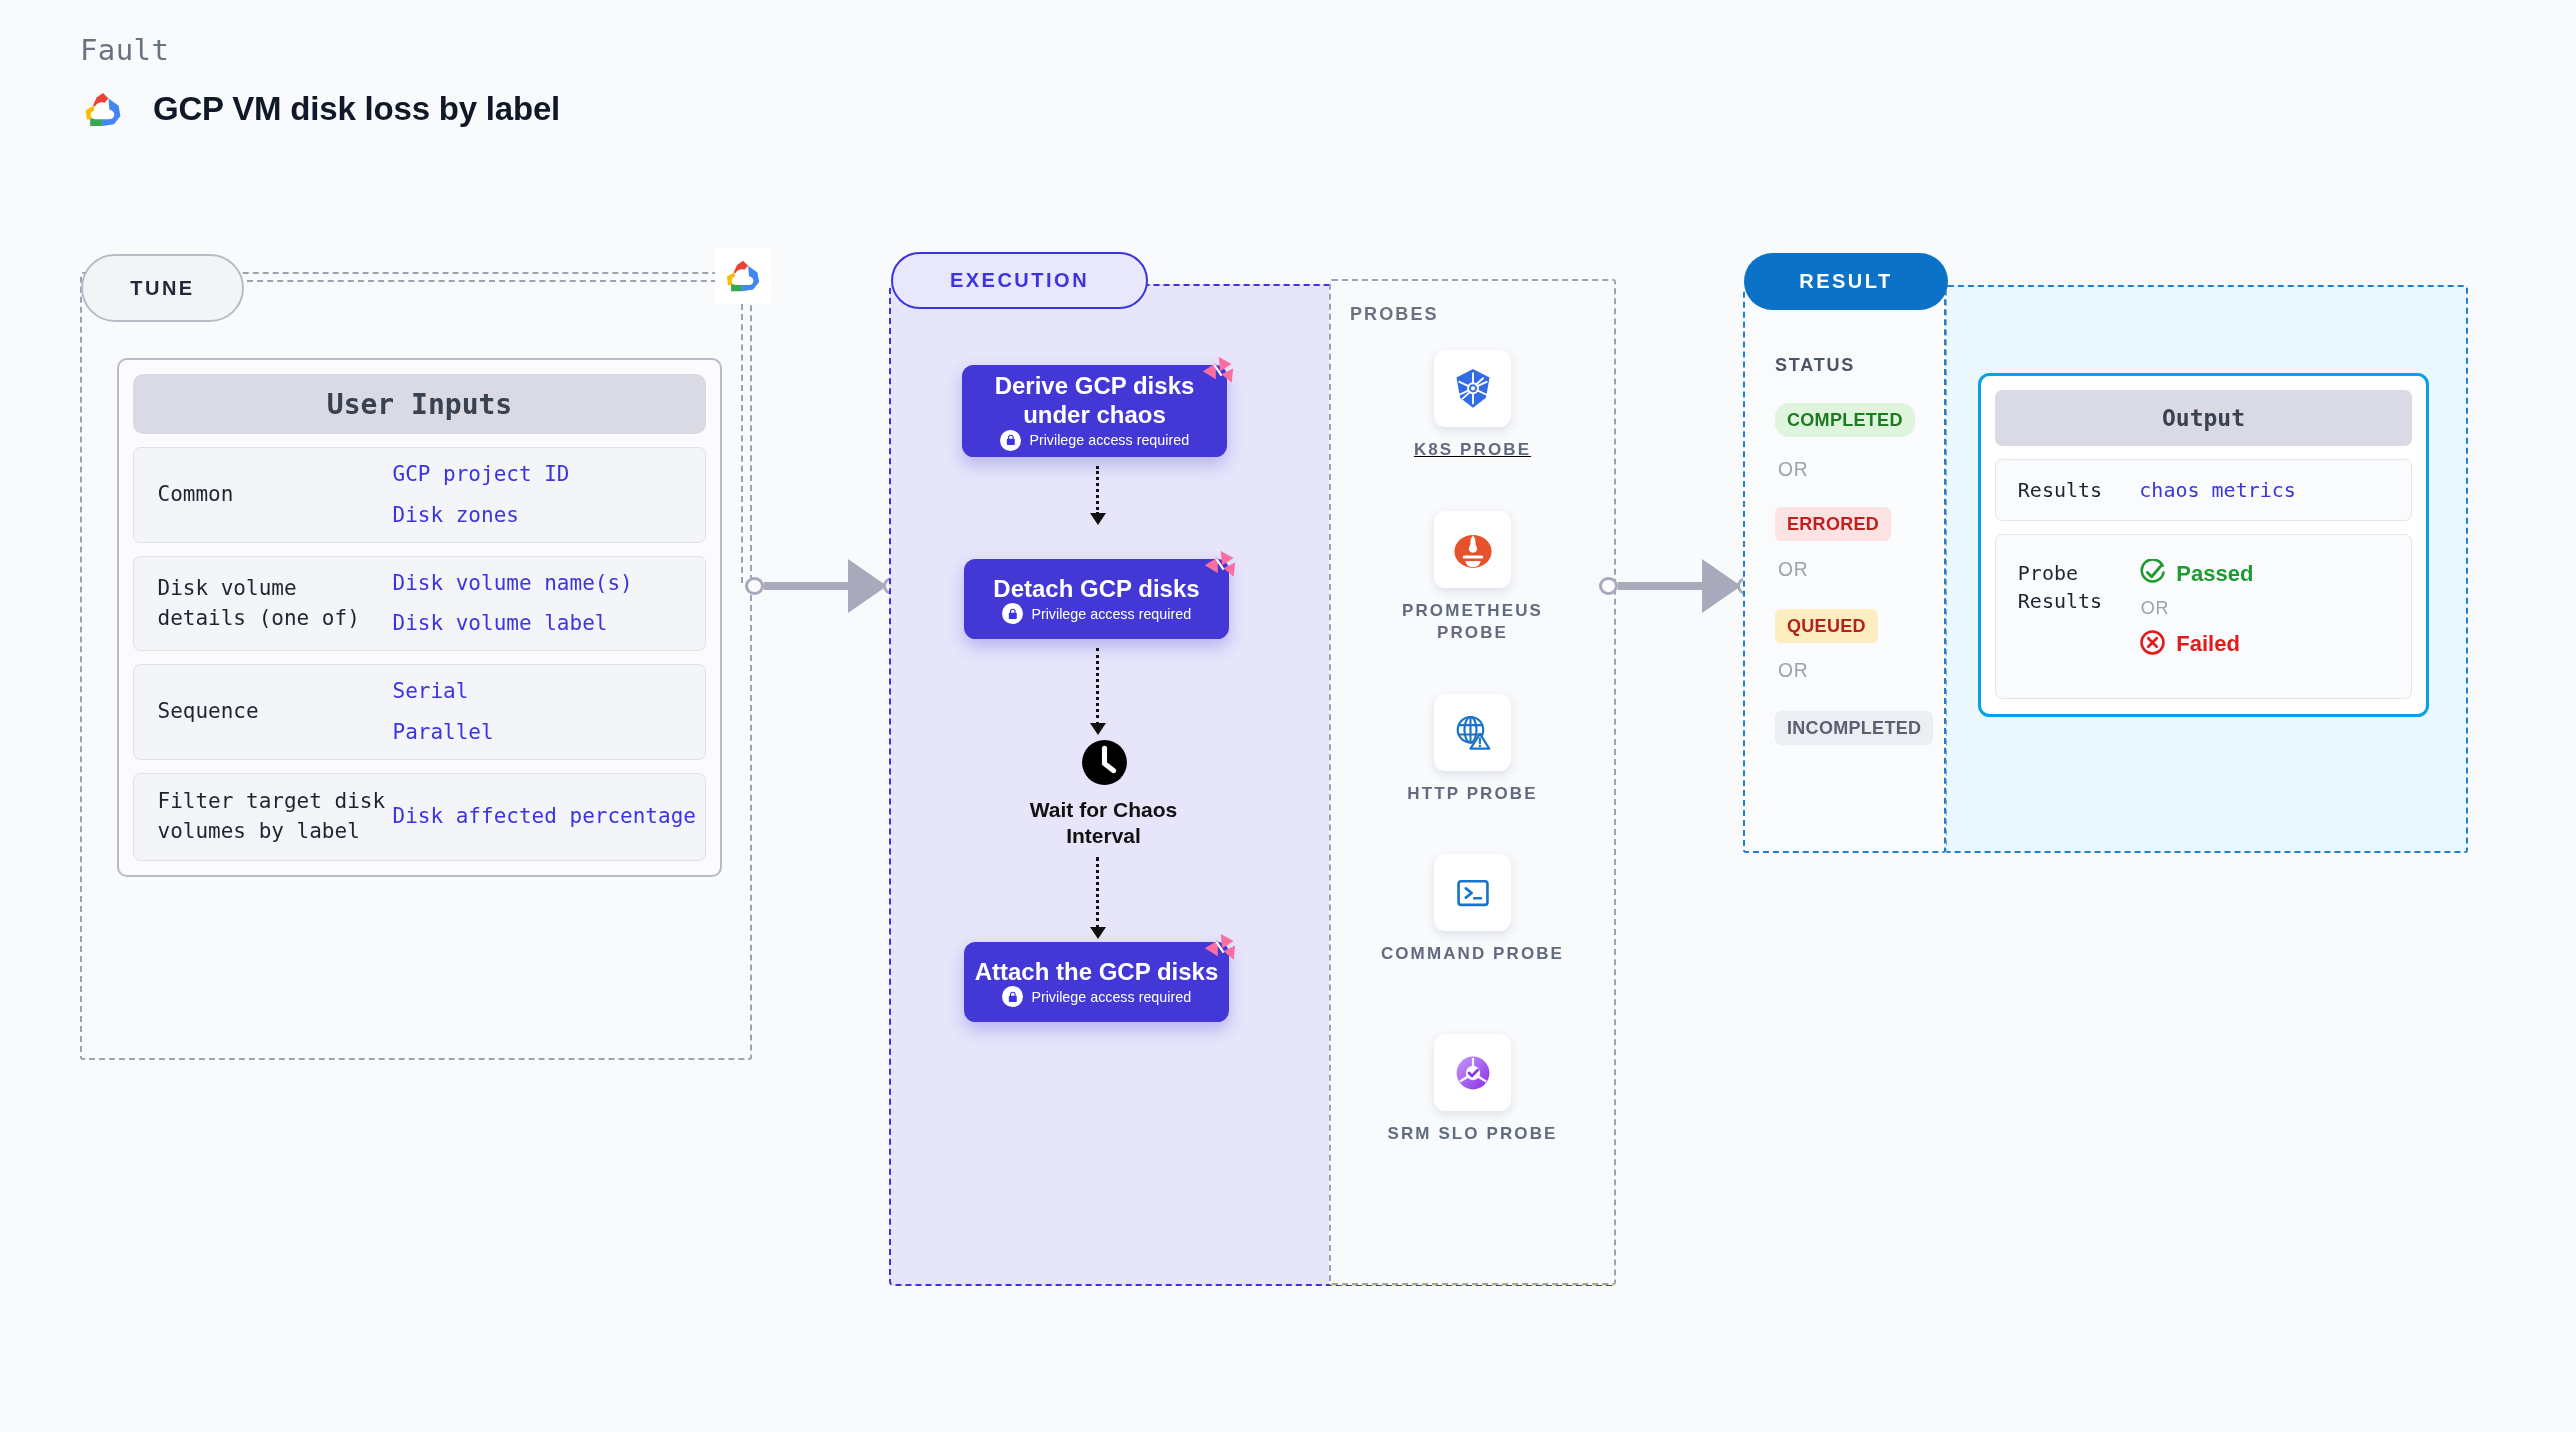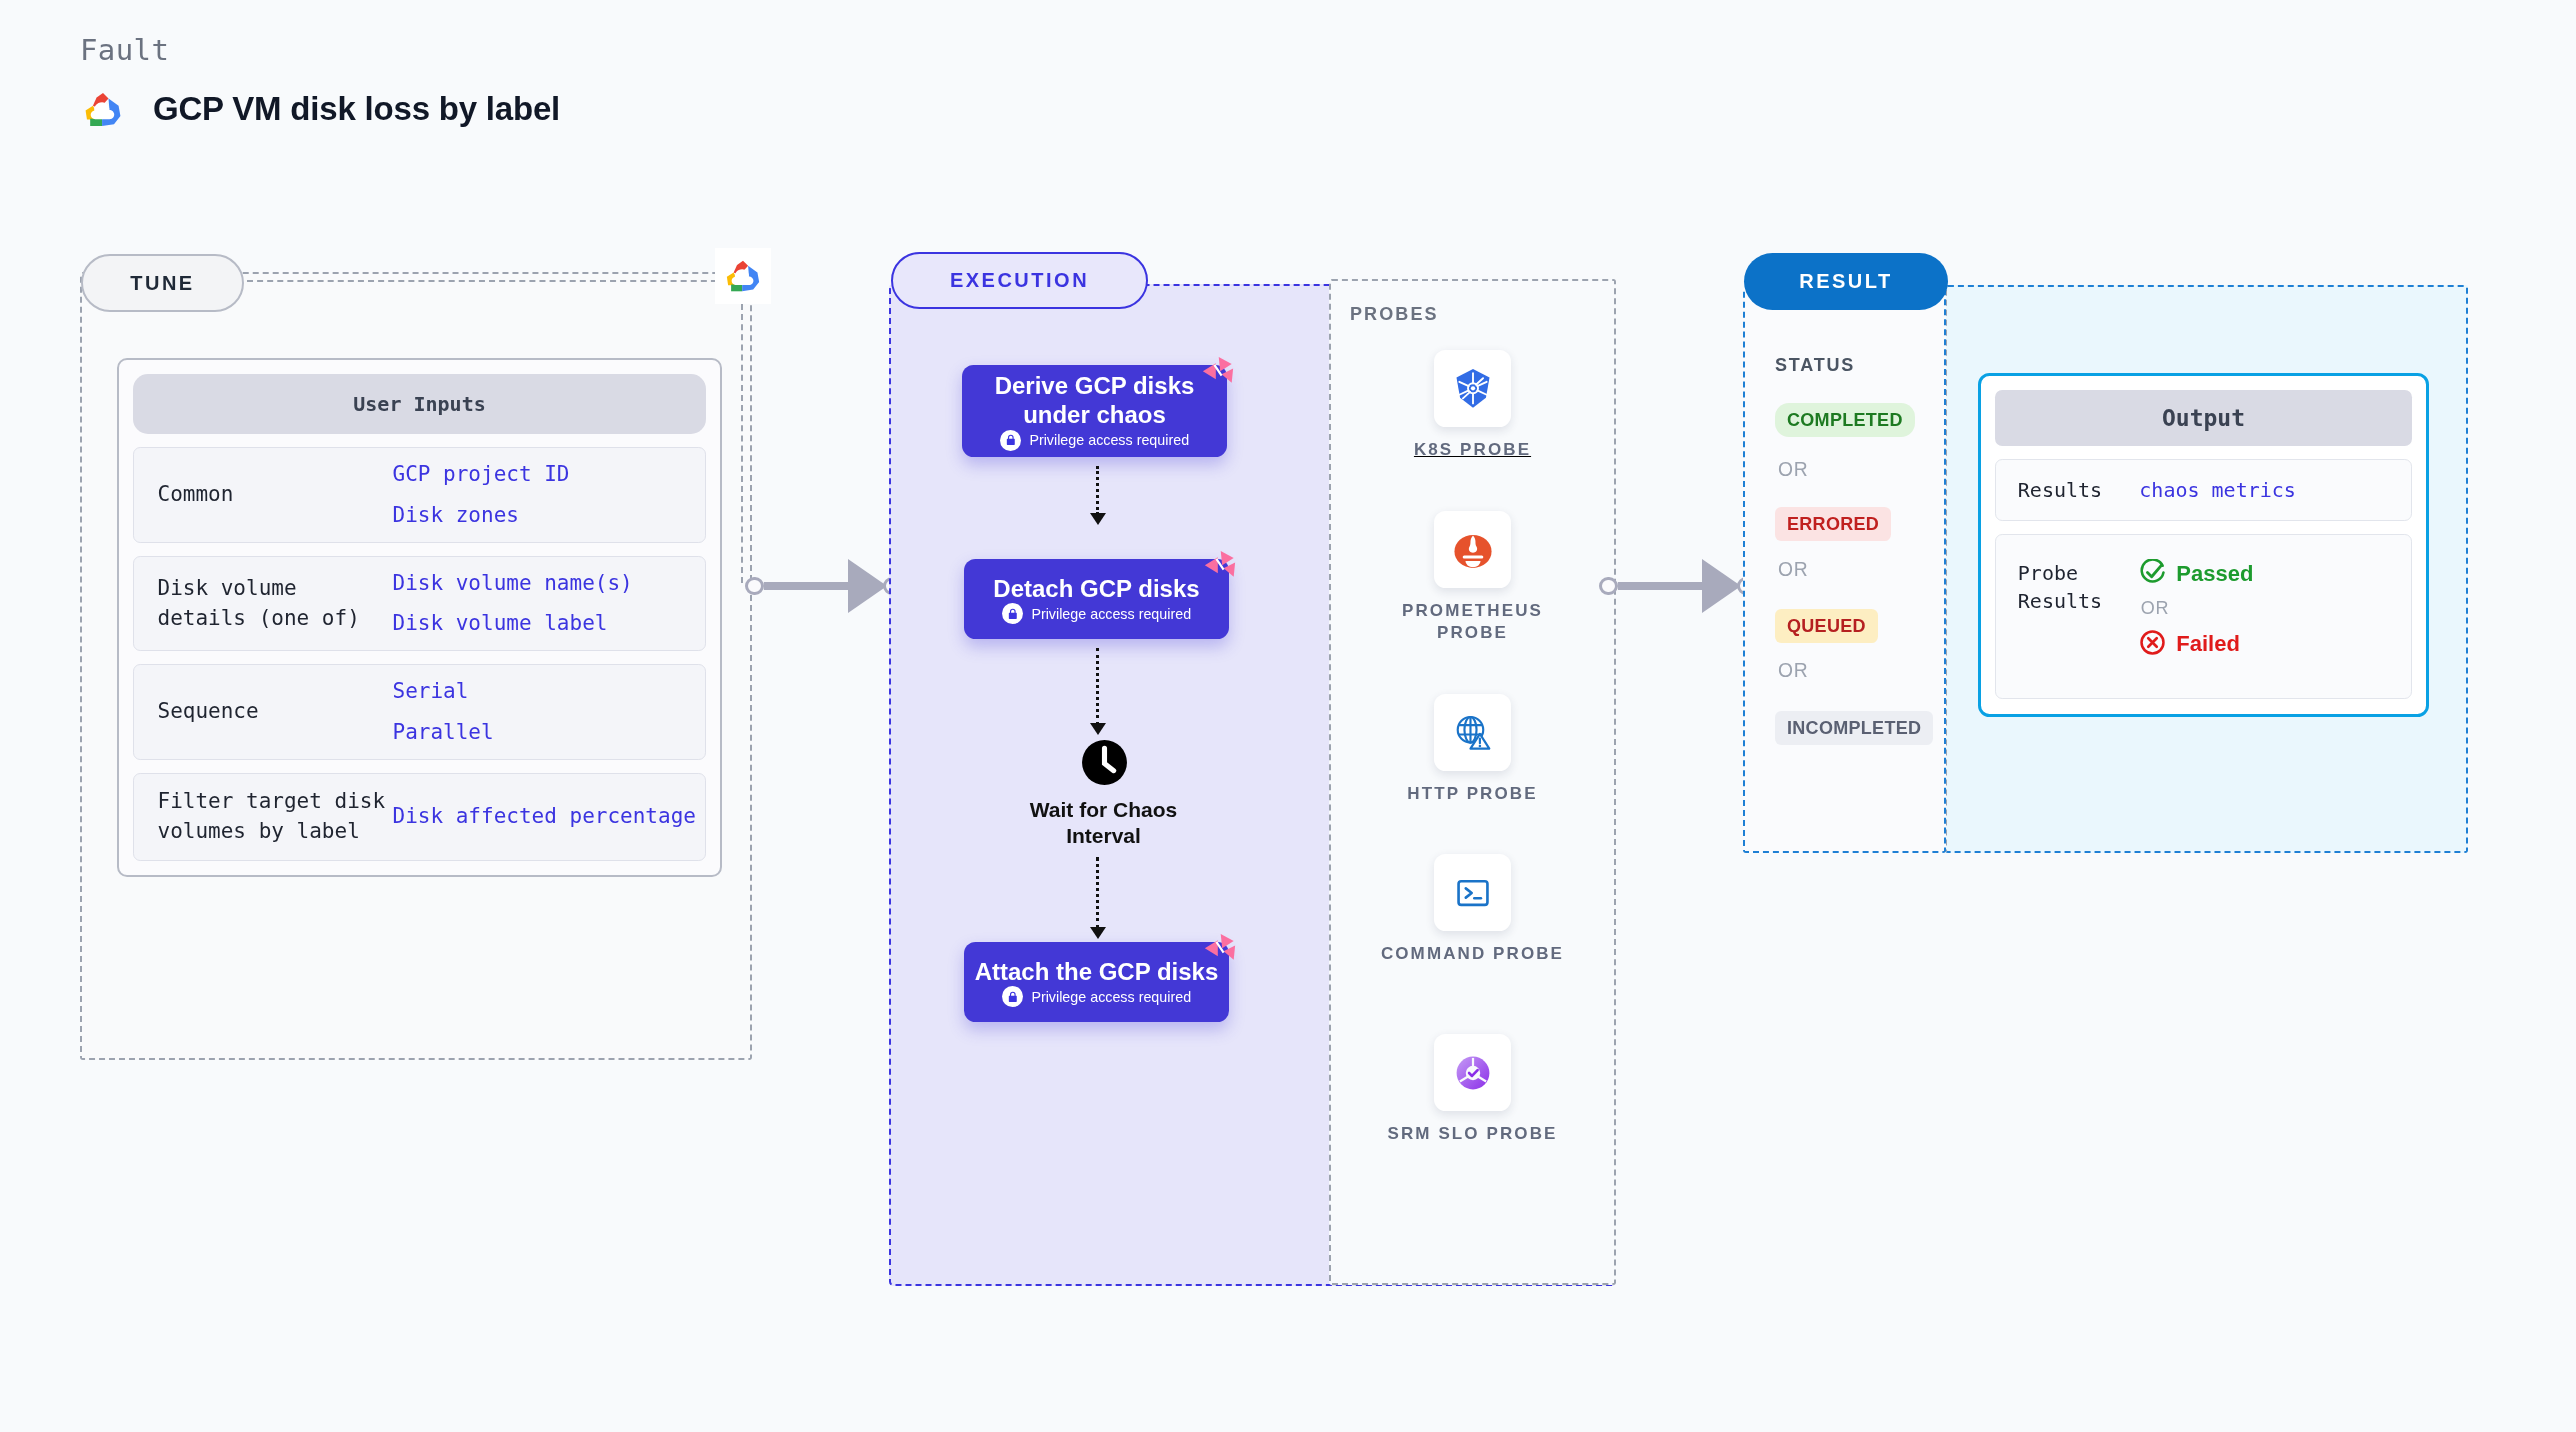--- a/index.html
+++ b/index.html
@@ -29,39 +29,39 @@
     letter-spacing: 2.5px; white-space: nowrap;
   }
   .dashed-region { position: absolute; }
 
   
   #tune-region {
     left: 80px; top: 272px; width: 672px; height: 788px;
     border: 2.1px dashed #9ca3af; border-radius: 2.9px; background: #f9fafb;
   }
   #tune-badge {
-    left: 81px; top: 254px; width: 163px; height: 58px;
+    left: 81px; top: 254px; width: 163px; height: 68px;
     background: #f3f4f6; border: 2.1px solid #b7bbc6; color: #1f2937;
   }
   #tune-dash-line {
     position: absolute; left: 247px; top: 280px; width: 480px; height: 0;
     border-top: 2.9px dashed #9ca3af;
   }
   #tune-gcp-logo { position: absolute; left: 715px; top: 248px; width: 56px; height: 56px;
       background:#fff; display:flex; align-items:center; justify-content:center; }
   #tune-vline { position: absolute; left: 741px; top: 304px; height: 279px; border-left: 2.9px dashed #9ca3af; }
 
   #user-inputs-card {
     position: absolute; left: 117px; top: 358px; width: 605px;
     background: #fbfbfd; border: 2.1px solid #b7bbc6; border-radius: 10px; padding: 14.3px;
   }
   #user-inputs-header {
-    background: #d9dae4; border-radius: 15px; height: 60px;
+    background: #d9dae4; border-radius: 10px; height: 60px;
     display: flex; align-items: center; justify-content: center;
-    font-family: "DejaVu Sans Mono", monospace; font-size: 20px; font-weight: 700; color: #3a4252;
+    font-family: "DejaVu Sans Mono", monospace; font-size: 28px; font-weight: 700; color: #3a4252;
   }
   .input-row {
     margin-top: 13px; background: #f4f5f9; border: 1.4px solid #dfe1ea; border-radius: 7.2px;
     display: flex; align-items: center; min-height: 86px; padding: 13px 7.2px;
   }
   .input-row-label {
     width: 251px; padding-left: 16px;
     font-family: "DejaVu Sans Mono", monospace; font-size: 21px; color: #1f2430; line-height: 1.42;
   }
   .input-row-values { flex: 1; display: flex; flex-direction: column; gap: 13px; }

